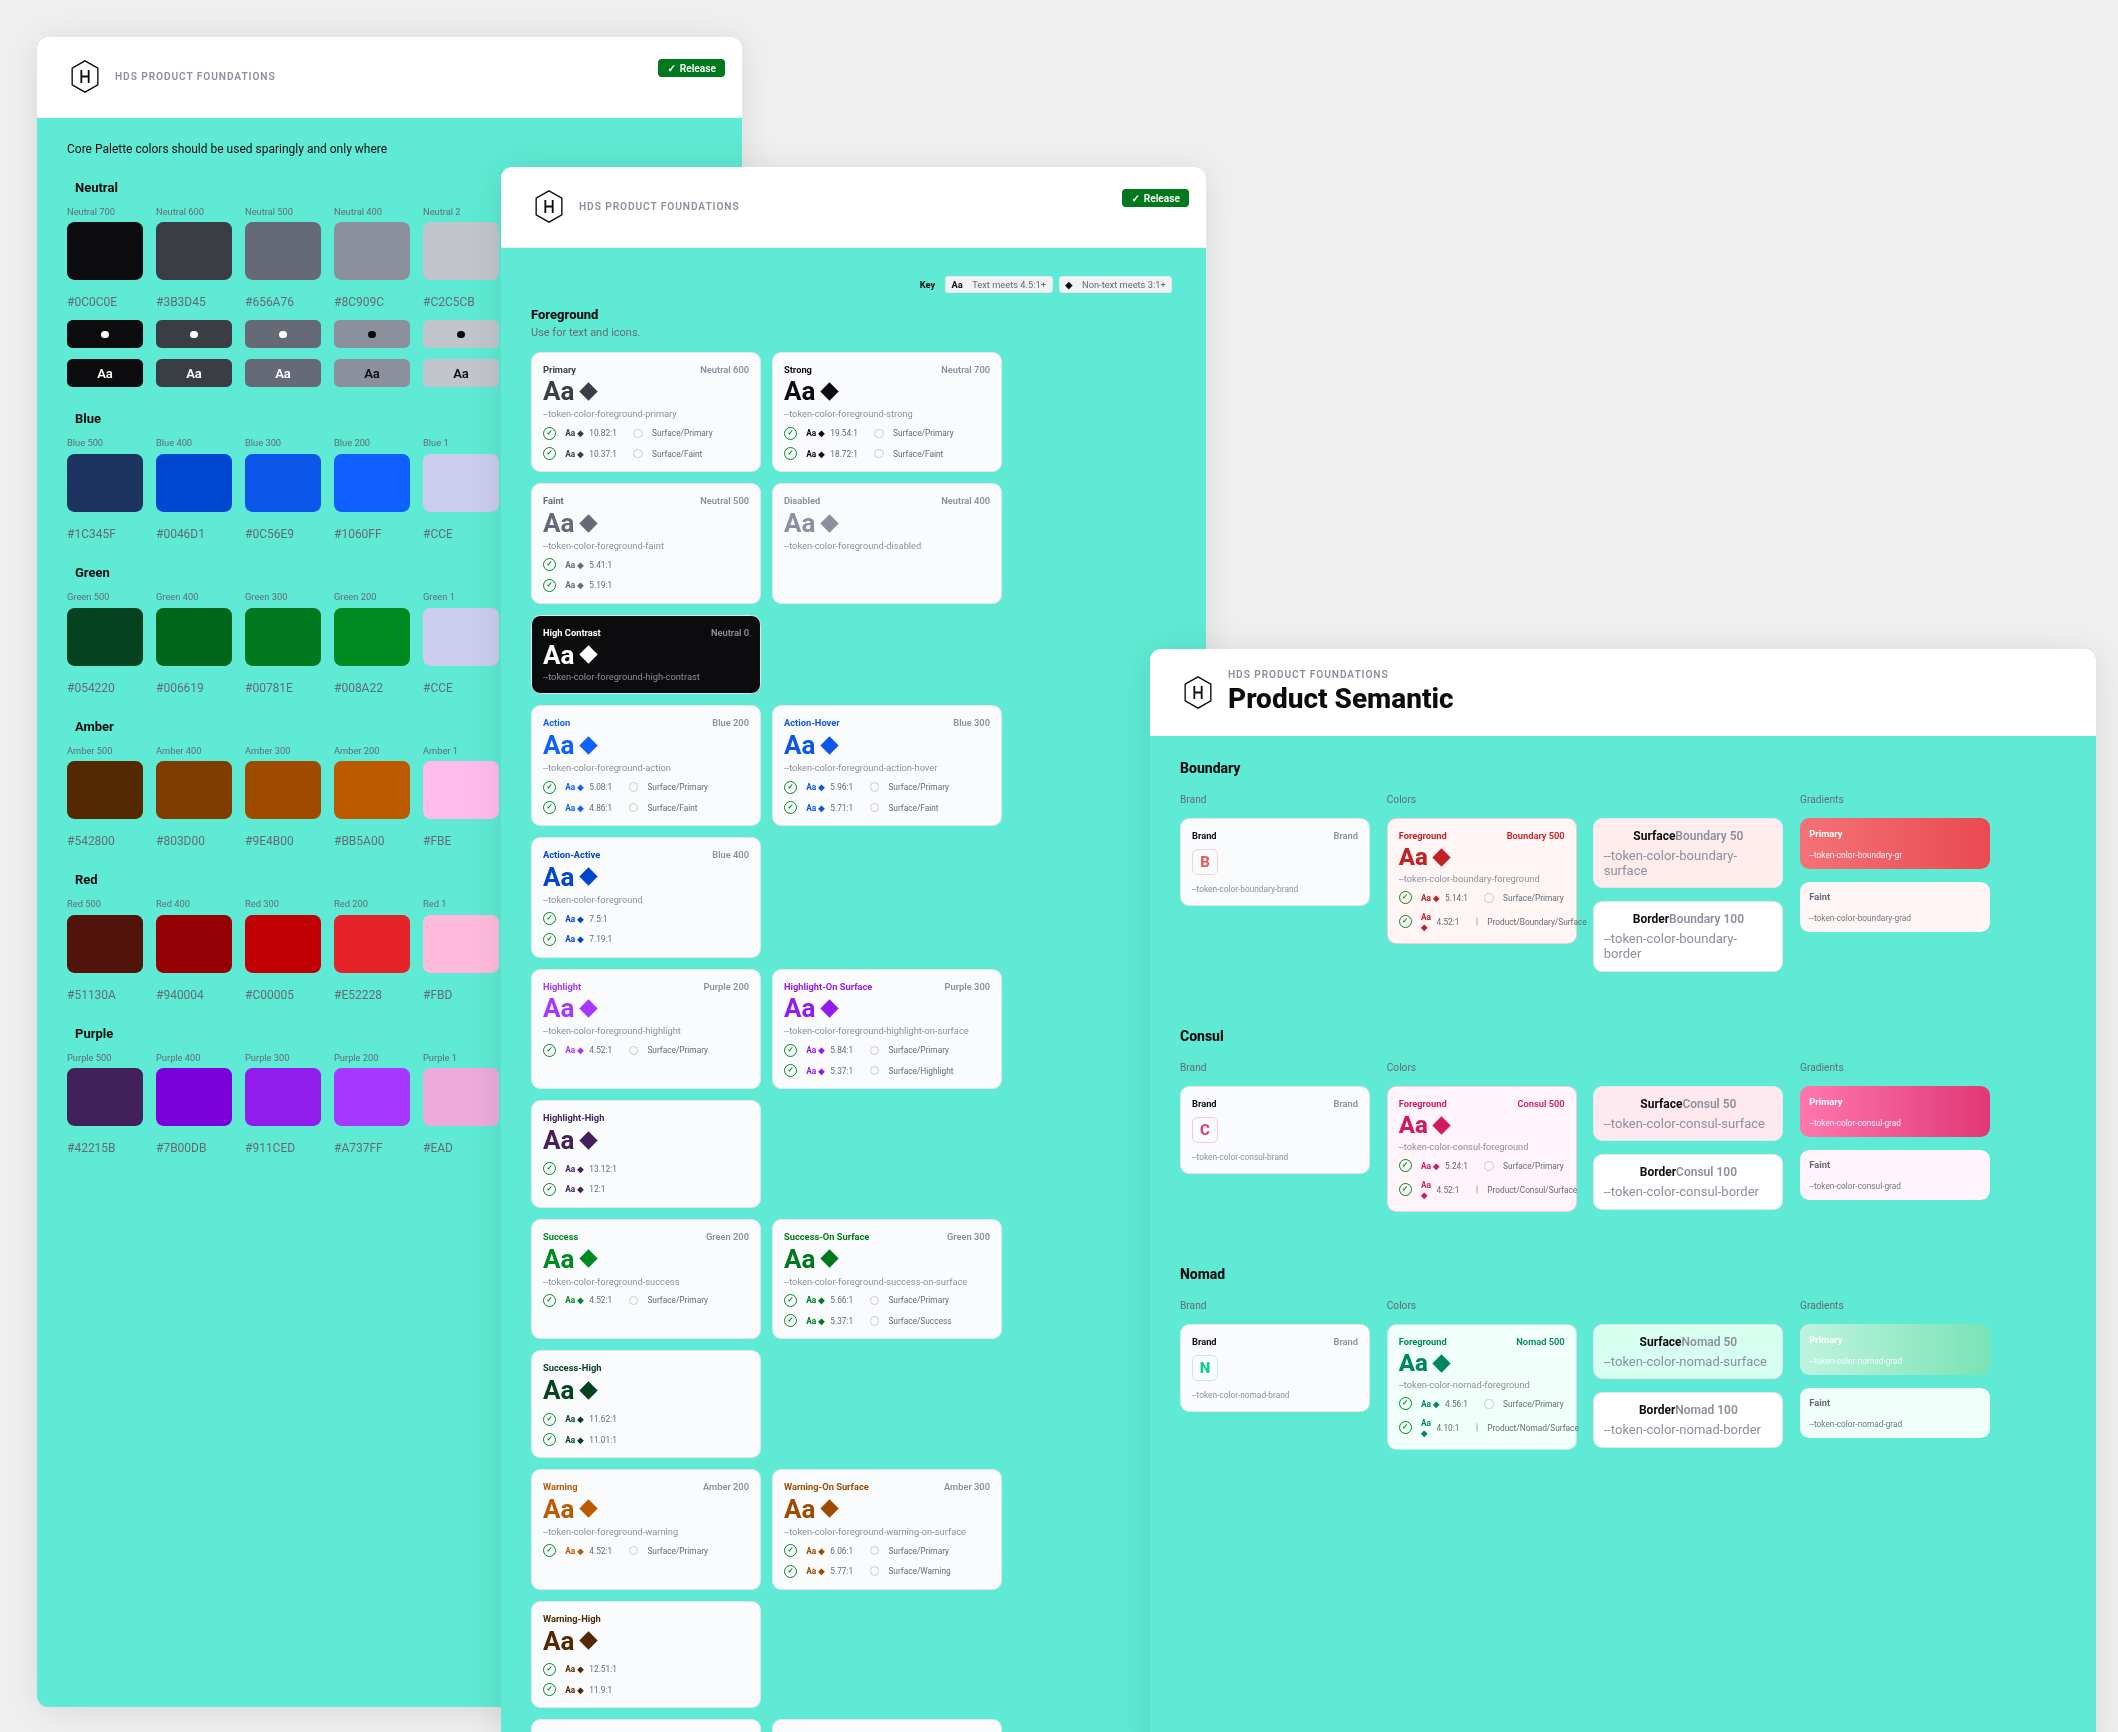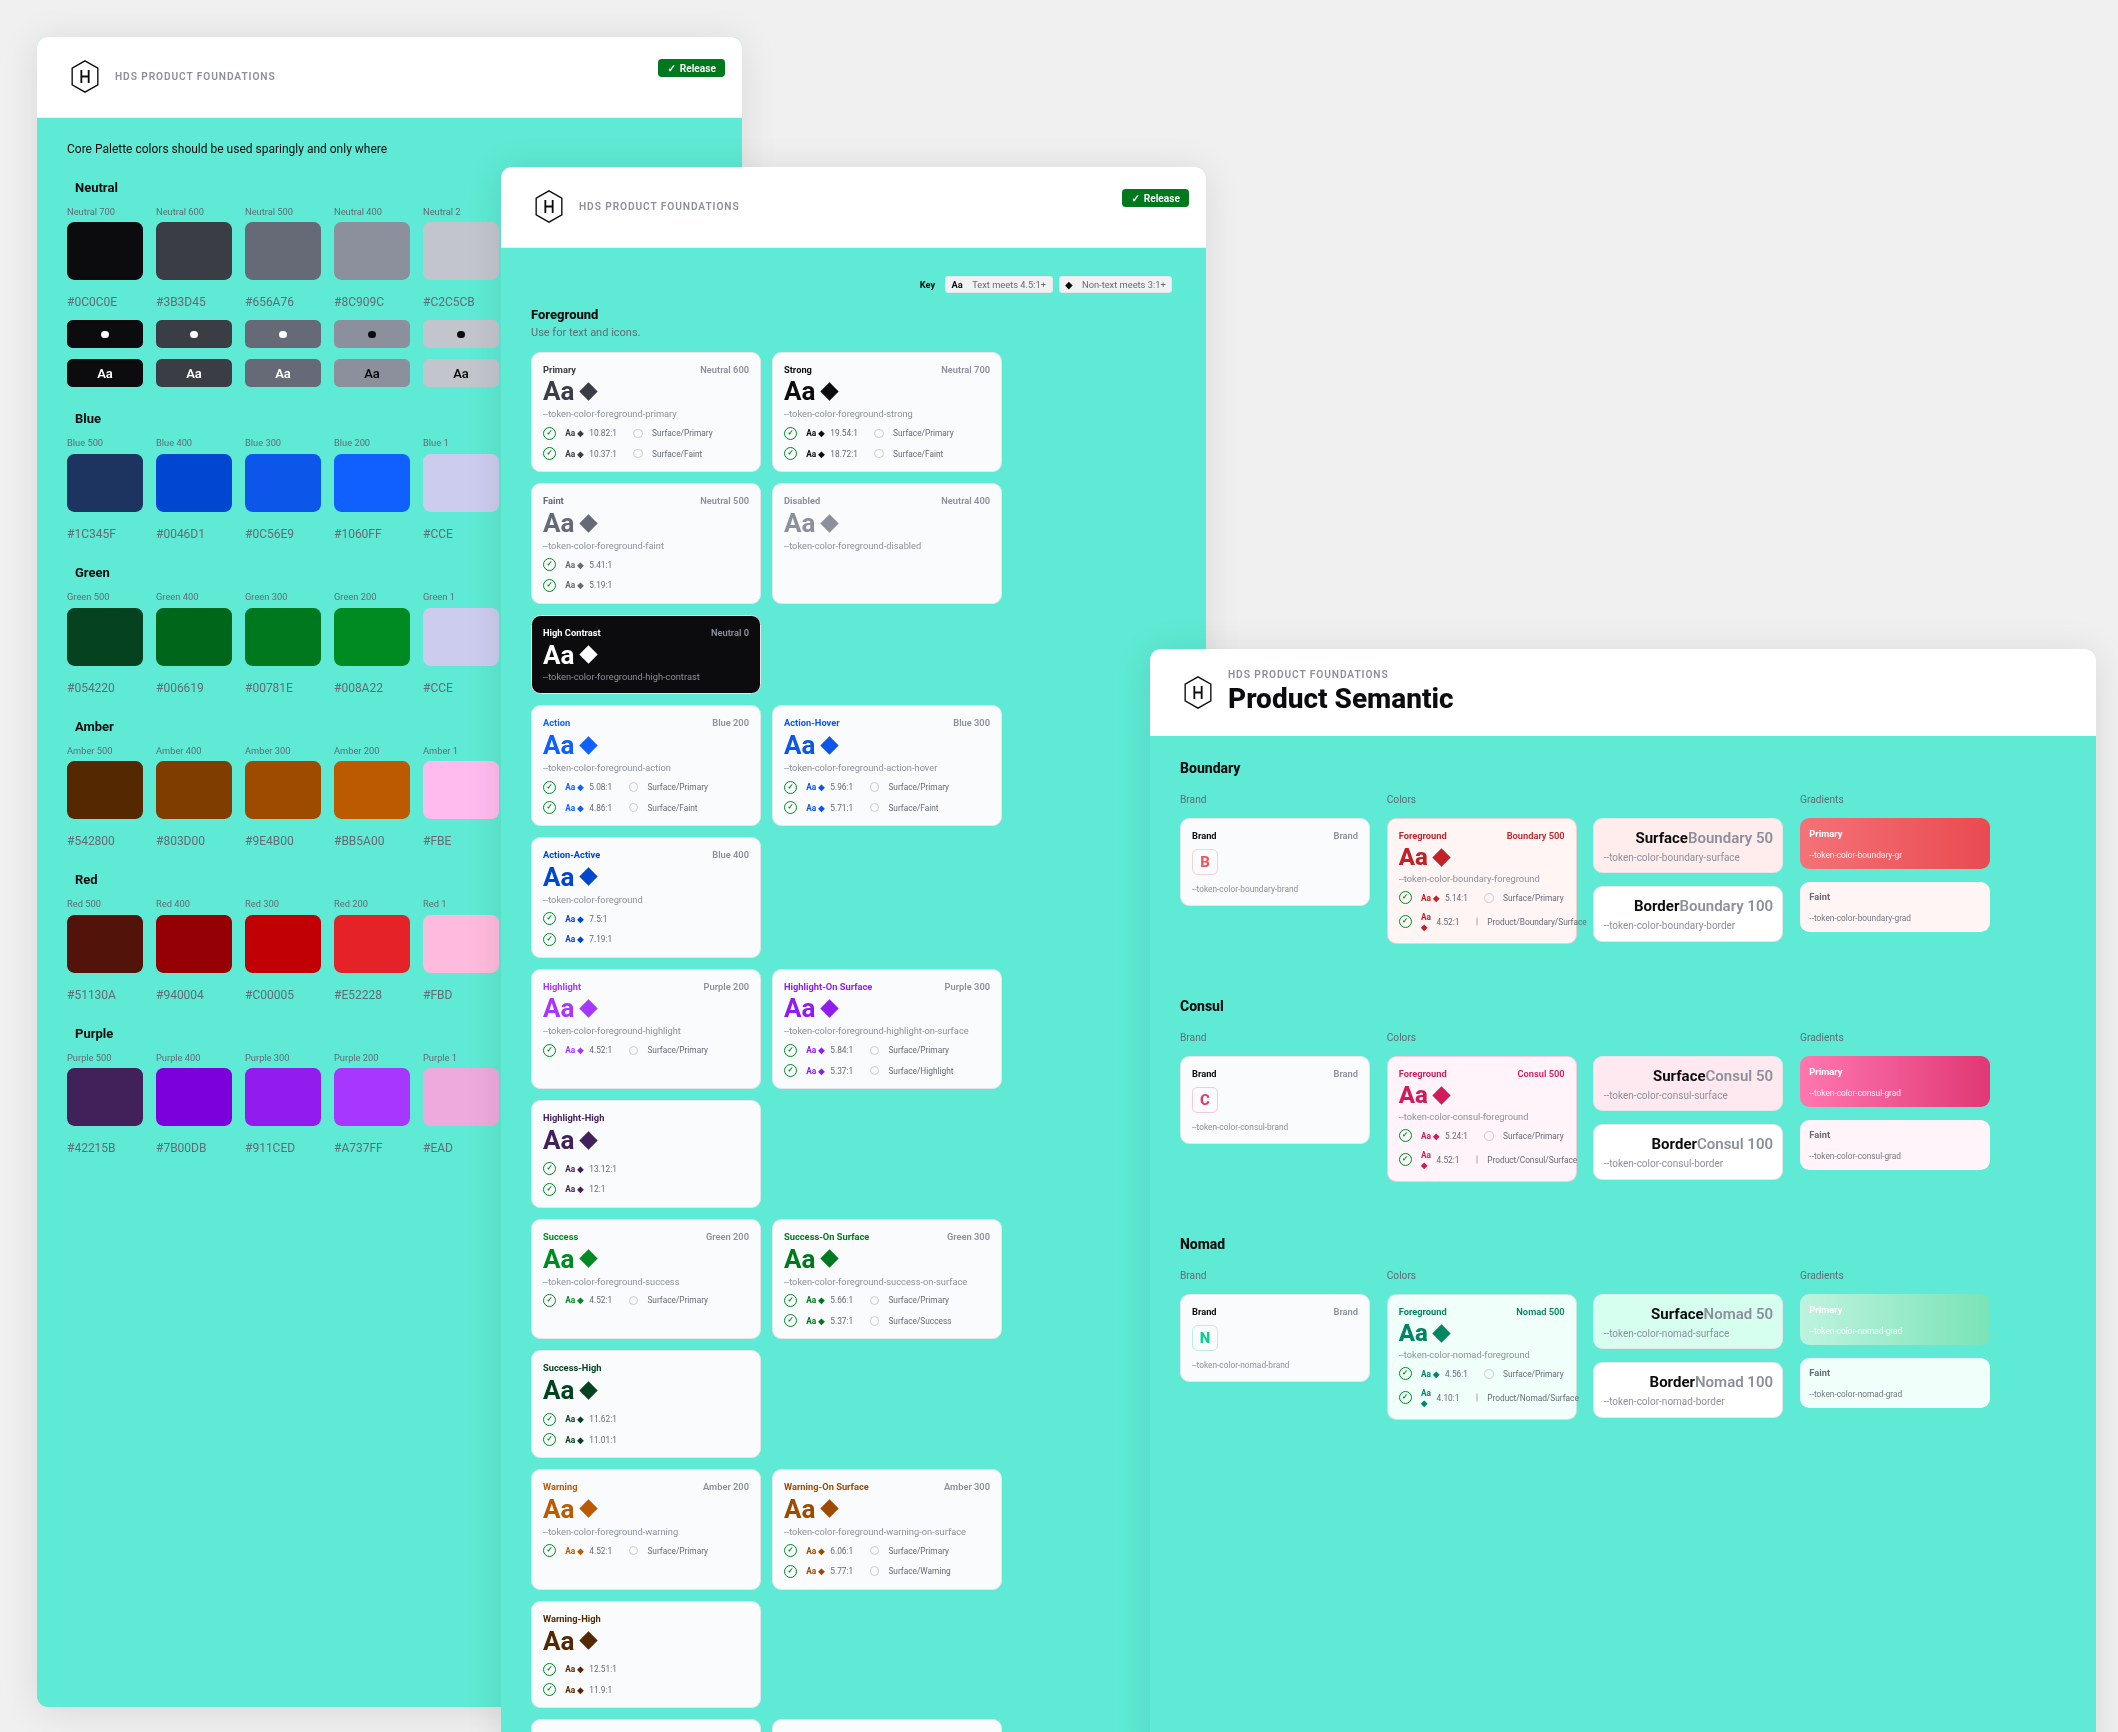--- a/index.html
+++ b/index.html
@@ -54,23 +54,23 @@
 .brand-card{border:0.9px solid #e4e6ea;border-radius:9.3px;padding:11px;background:#fafbfc;width:190px}
 .brand-card .r{display:flex;justify-content:space-between;font-size:9.3px;font-weight:700;margin-bottom:7.4px}
 .brand-card .r .rg{color:#8c909c;font-weight:600}
 .brand-logo{width:26px;height:26px;border-radius:5.6px;display:flex;align-items:center;justify-content:center;font-size:15px;font-weight:800}
 .brand-token{font-size:8.3px;color:#8c909c;margin-top:9.3px}
 .color-card{border:0.9px solid transparent;border-radius:9.3px;padding:11px;width:190px}
 .color-card .r{display:flex;justify-content:space-between;font-size:9.3px;font-weight:700;margin-bottom:1.9px}
 .color-card .r .rg{font-weight:600}
 .color-card .aa{font-size:24px;font-weight:800;display:flex;align-items:center;gap:7.4px}
 .mini-card{border:0.9px solid #e4e6ea;border-radius:9.3px;padding:9.3px;width:190px;background:#fff;margin-bottom:13px}
-.mini-card .r{display:flex;justify-content:flex-end;font-size:15px;font-weight:700;margin-bottom:5.6px}
+.mini-card .r{display:flex;justify-content:center;font-size:12px;font-weight:700;margin-bottom:5.6px}
 .mini-card .r .rg{color:#8c909c;font-weight:600}
-.mini-card .tok{font-size:10px;color:#8c909c}
+.mini-card .tok{font-size:13px;color:#8c909c}
 .grad-card{border-radius:9.3px;padding:9.3px;width:190px;margin-bottom:13px;font-size:9.3px;color:#fff}
 .grad-card .ttl{font-weight:700;margin-bottom:11px}
 .grad-card .tok{font-size:8.3px;opacity:.9}
 </style>
 </head>
 <body>
 
 <div class="artboard art-palette">
   <div class="hdr">
     <div class="logo">

